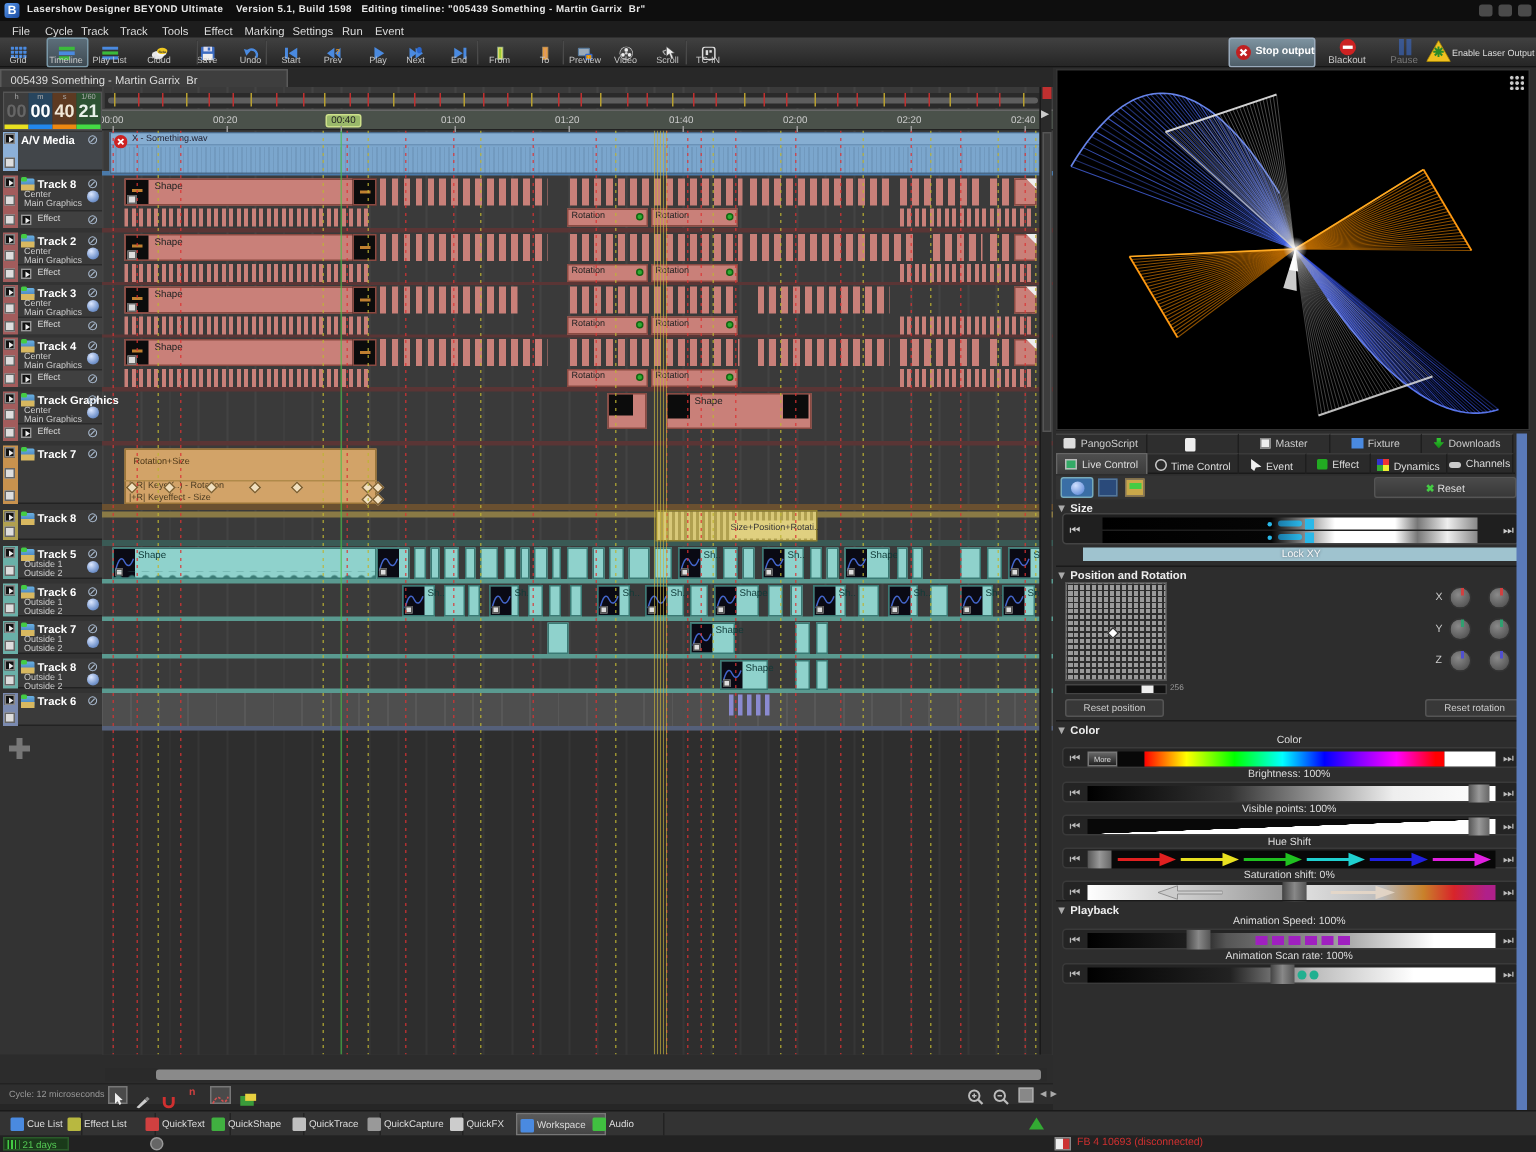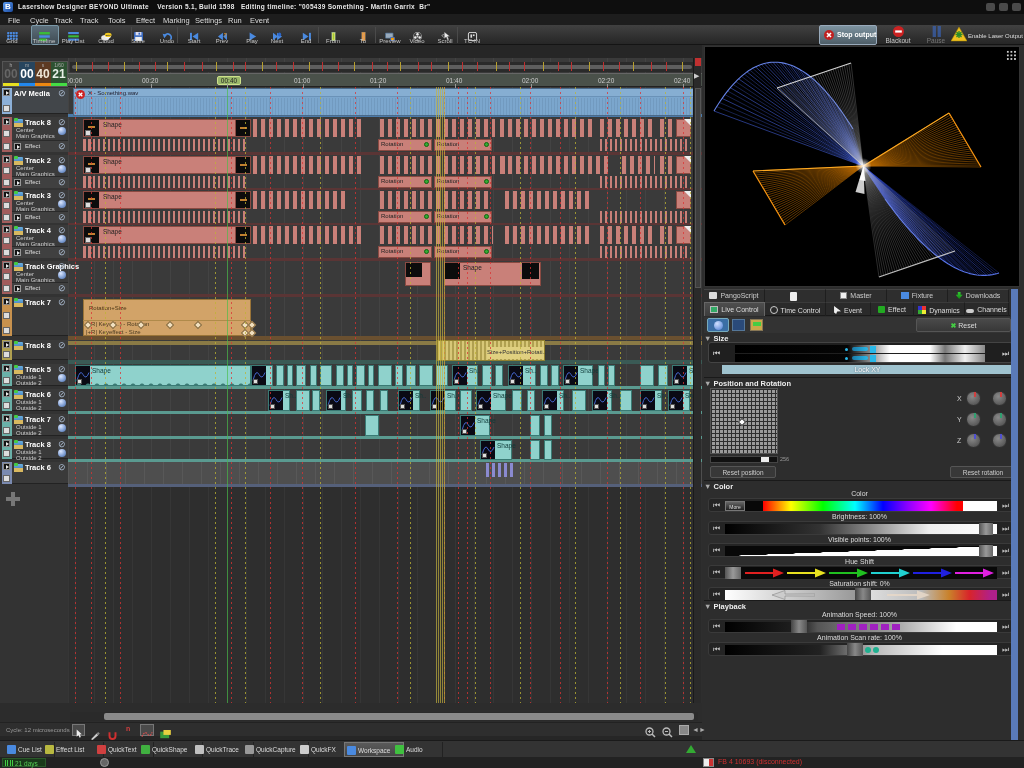--- a/index.html
+++ b/index.html
@@ -164,20 +164,23 @@
         <rect x="6" y="0" width="3" height="10" fill="#3a6aca" opacity="0.6"></rect>
       </svg>
 <div class="lbl" style="left:916px;top:12px;width:40px;color:#777">Pause</div>
 <svg class="a" style="left:951px;top:2px" width="16" height="15" viewBox="0 0 16 15">
         <polygon points="8,0 16,14 0,14" fill="#f0c020" stroke="#a80" stroke-width="0.5"></polygon>
         <g stroke="#2a8a2a" stroke-width="1.3">
           <path d="M8 4 v7 M4.5 7.5 h7 M5.5 5 l5 5 M10.5 5 l-5 5"></path>
         </g>
       </svg>
 <span class="a" style="left:968px;top:8px;color:#ddd;font-size:6px;white-space:nowrap">Enable Laser Output</span>
+</div>
+<div class="a" style="left:0;top:45px;width:702px;height:13px;background:#282828">
+<div class="a" style="left:0;top:1px;width:192px;height:12px;background:#3e3e3e;border:1px solid #5a5a5a;border-bottom:none;color:#ddd;font-size:7.5px;padding:2px 0 0 6px">005439 Something - Martin Garrix&nbsp;&nbsp;Br</div>
 </div>
 <div class="a" style="left:0;top:58px;width:702px;height:664px;background:#2c2c2c;overflow:hidden">
 <div class="a" style="left:0;top:0;width:68px;height:645px;background:#333"></div>
 <div class="a" style="left:68px;top:0;width:634px;height:645px;background:#3a3a3a;background-image:repeating-linear-gradient(90deg,#434343 0,#434343 1px,transparent 1px,transparent 19px);background-position:7px 0"></div>
 <div class="a" style="left:68px;top:429px;width:634px;height:216px;background:#2e2e2e;background-image:repeating-linear-gradient(90deg,#363636 0,#363636 1px,transparent 1px,transparent 19px);background-position:7px 0"></div>
 <div class="a" style="left:70px;top:4px;width:628px;height:10px;background:#2a2a2a">
         <div class="a" style="left:2px;top:3px;width:620px;height:4px;background:#5e5e5e;border-radius:2px"></div>
 <div class="a" style="left:6px;top:0;width:1px;height:9px;background:#b8a030"></div>
 <div class="a" style="left:22px;top:0;width:1px;height:9px;background:#c03030"></div>
 <div class="a" style="left:38px;top:0;width:1px;height:9px;background:#c03030"></div>

